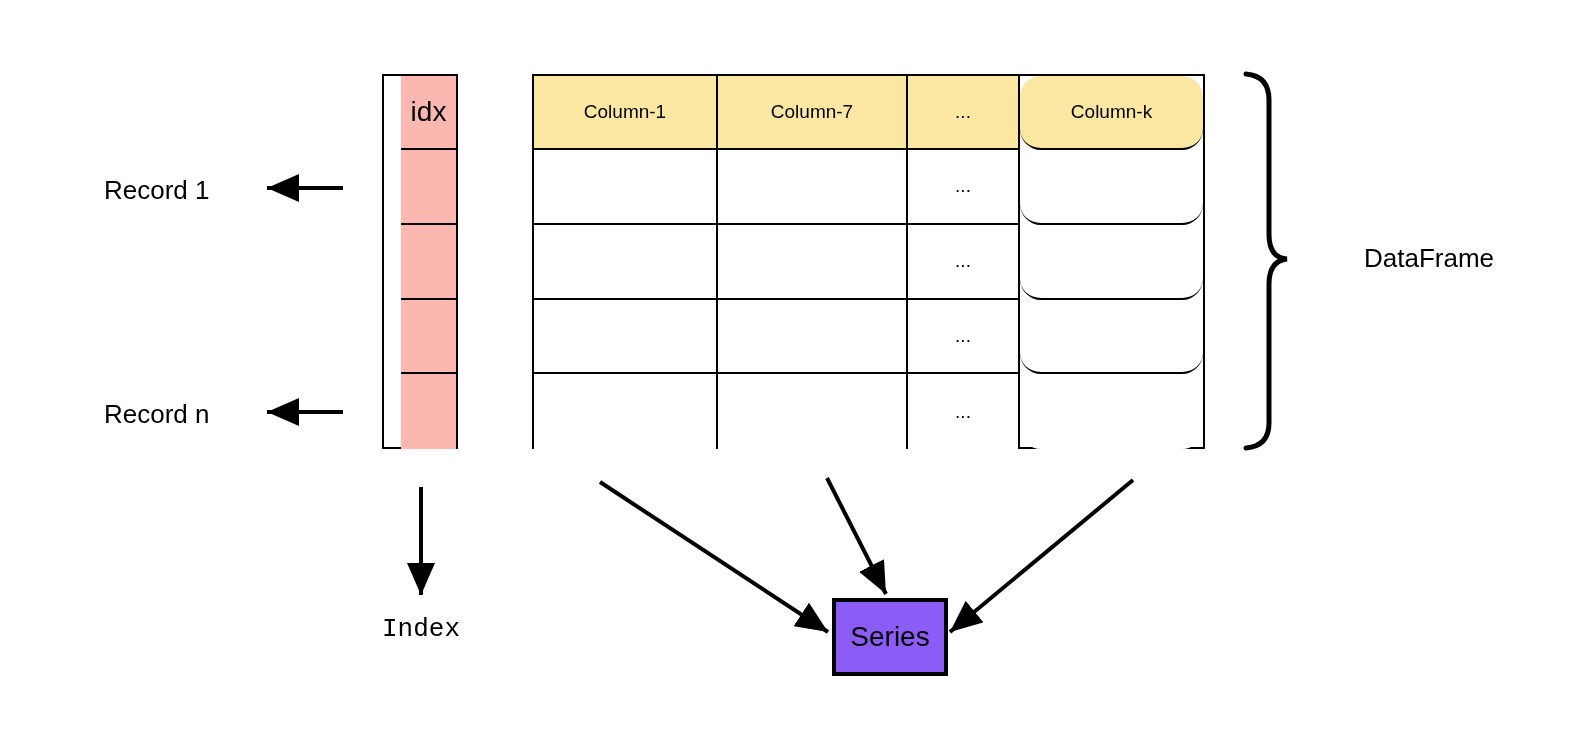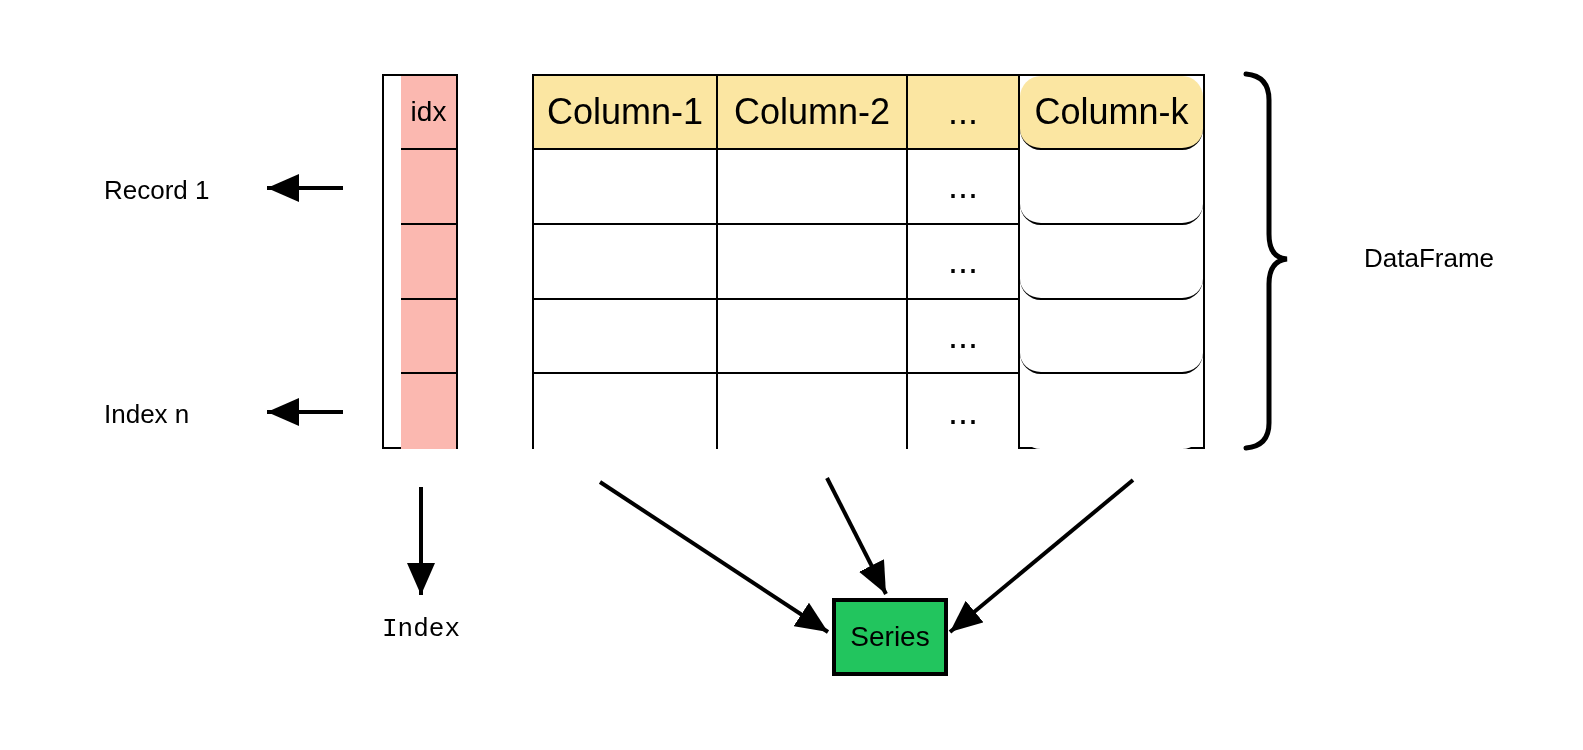--- a/index.html
+++ b/index.html
@@ -59,34 +59,34 @@
     width: 673px; height: 375px;
     border: 2px solid var(--line);
     display: grid;
     grid-template-columns: 184px 190px 112px 183px;
     grid-template-rows: 74px 74.75px 74.75px 74.75px 74.75px;
   }
   .cell {
     border-right: 2px solid var(--line);
     border-bottom: 2px solid var(--line);
     display: flex; align-items: center; justify-content: center;
-    font-size: 36px;
+    font-size: 19px;
     background: #ffffff;
     text-align: right;
   }
   .cell.col-last { border-right: none; border-radius: 21px; }
   .cell.row-last { border-bottom: none; }
   .cell.header { background: var(--header-fill); }
 
   
   .series-box {
     position: absolute; left: 832px; top: 598px;
     width: 116px; height: 78px;
     border: 4px solid var(--line);
-    background: #22c55e;
+    background: #8b5cf6;
     display: flex; align-items: center; justify-content: center;
     font-size: 28px;
   }
 </style>
 </head>
 <body>
 
 <div class="canvas">
 
   <svg class="overlay" viewBox="0 0 1583 750">
@@ -102,34 +102,34 @@
     <line x1="421" y1="487" x2="421" y2="595" stroke-width="4" class="stroke-line" marker-end="url(#ah)"></line>
 
     <line x1="600" y1="482" x2="828" y2="632" stroke-width="4" class="stroke-line" marker-end="url(#ah)"></line>
     <line x1="827" y1="478" x2="886" y2="594" stroke-width="4" class="stroke-line" marker-end="url(#ah)"></line>
     <line x1="1133" y1="480" x2="950" y2="632" stroke-width="4" class="stroke-line" marker-end="url(#ah)"></line>
 
     <path d="M 1246 74 Q 1269 76 1269 100 L 1269 234 Q 1269 258 1287 259 Q 1269 261 1269 284 L 1269 423 Q 1269 446 1246 448" stroke-width="5" stroke-linecap="round" class="stroke-line"></path>
   </svg>
 
   <div class="label record-1">Record 1</div>
-  <div class="label record-n">Index n</div>
+  <div class="label record-n">Record n</div>
 
   <div class="idx-table">
     <div class="idx-cell">idx</div>
     <div class="idx-cell"></div>
     <div class="idx-cell"></div>
     <div class="idx-cell"></div>
     <div class="idx-cell"></div>
   </div>
 
   <div class="main-table">
 
     <div class="cell header">Column-1</div>
-    <div class="cell header">Column-2</div>
+    <div class="cell header">Column-7</div>
     <div class="cell header">...</div>
     <div class="cell header col-last">Column-k</div>
 
     <div class="cell"></div>
     <div class="cell"></div>
     <div class="cell">...</div>
     <div class="cell col-last"></div>
 
     <div class="cell"></div>
     <div class="cell"></div>

